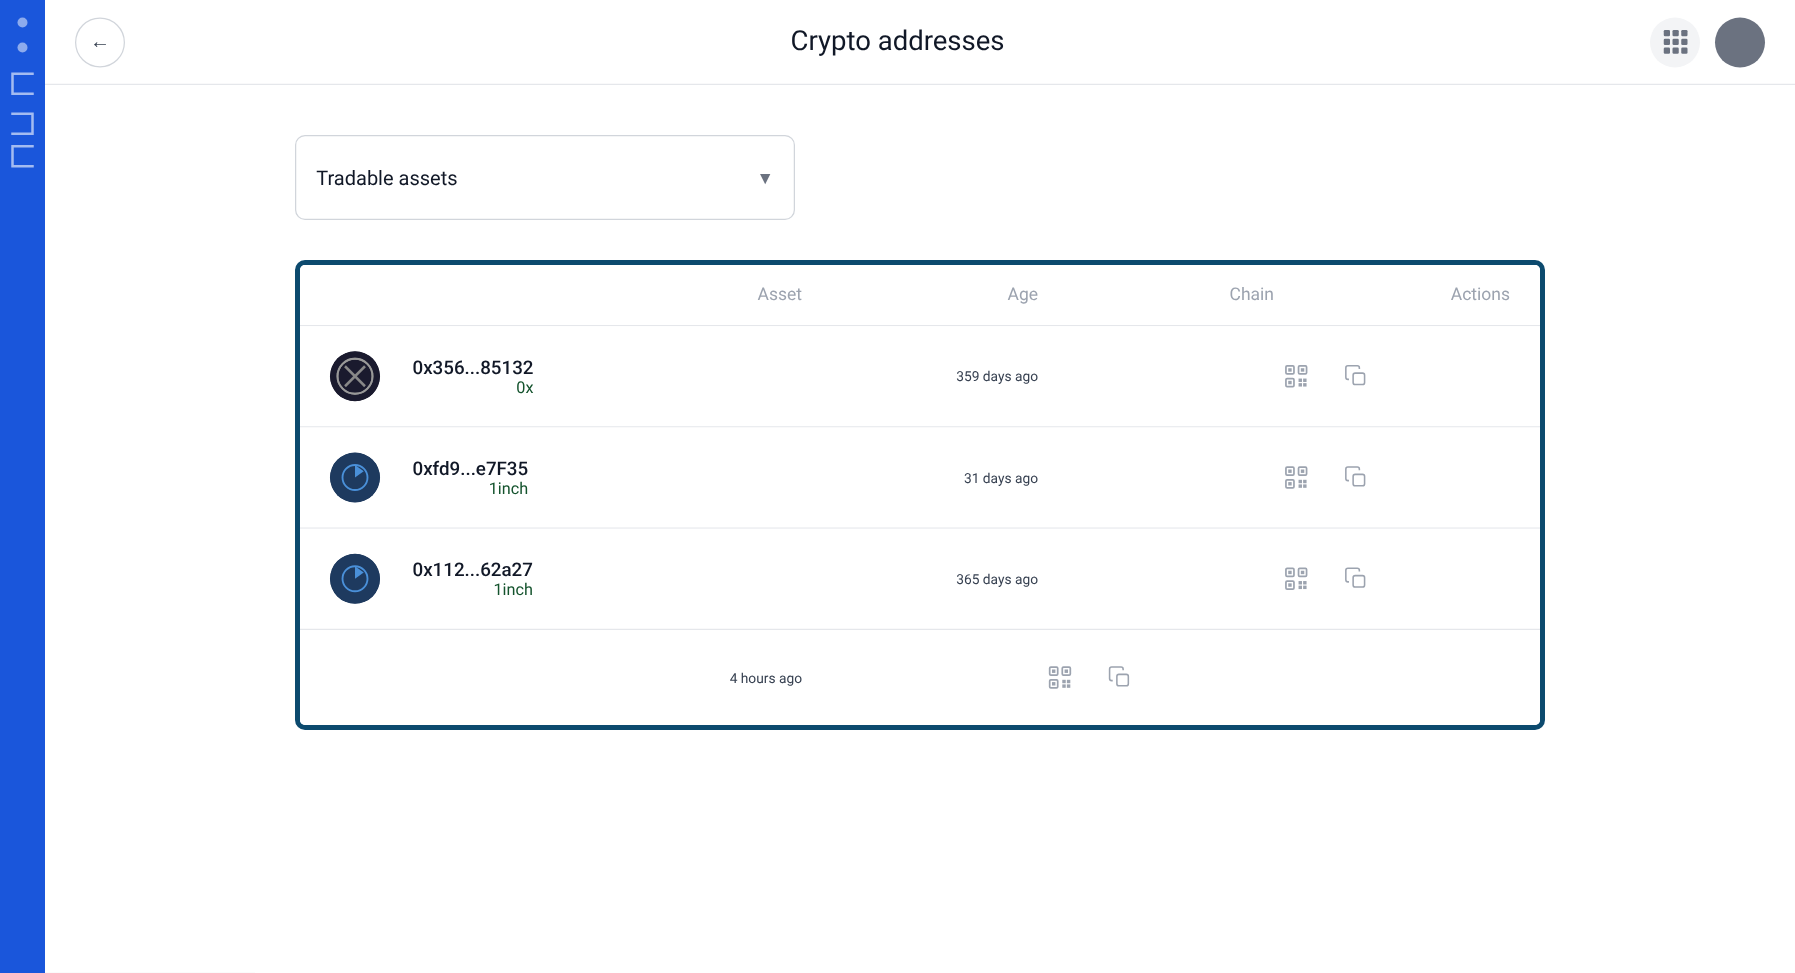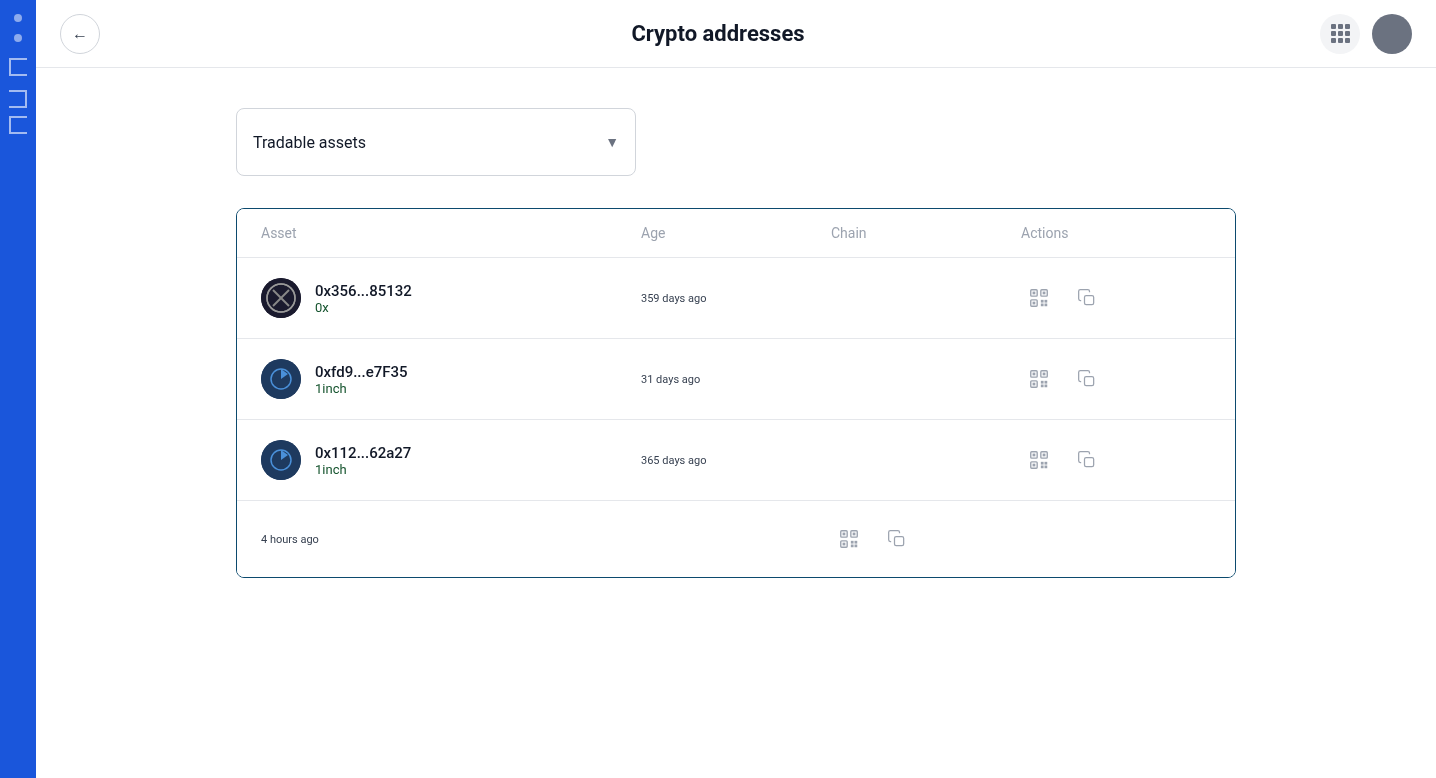--- a/index.html
+++ b/index.html
@@ -63,21 +63,21 @@
       background: #ffffff;
       cursor: pointer;
       display: flex;
       align-items: center;
       justify-content: center;
       color: #374151;
       font-size: 16px;
     }
     .header-title {
       font-size: 22px;
-      font-weight: 700;
+      font-weight: 400;
       color: #111827;
       position: absolute;
       left: 50%;
       transform: translateX(-50%);
     }
     .header-right {
       display: flex;
       align-items: center;
       gap: 12px;
     }
@@ -135,23 +135,24 @@
       font-size: 16px;
       color: #111827;
     }
     .chevron-down {
       color: #6b7280;
       font-size: 14px;
     }
 
     
     .table-container {
-      border: 1px solid #0c4a6e;
+      border: 4px solid #0c4a6e;
       border-radius: 8px;
       overflow: hidden;
+      text-align: right;
     }
     .table-header {
       display: grid;
       grid-template-columns: 2fr 1fr 1fr 1fr;
       padding: 16px 24px;
       background: #ffffff;
       border-bottom: 1px solid #e5e7eb;
     }
     .table-header-cell {
       font-size: 14px;
@@ -167,21 +168,21 @@
       align-items: center;
     }
     .table-row:last-child {
       border-bottom: none;
     }
 
     
     .asset-cell {
       display: flex;
       align-items: center;
-      gap: 14px;
+      gap: 26px;
     }
     .asset-icon {
       width: 40px;
       height: 40px;
       border-radius: 50%;
       display: flex;
       align-items: center;
       justify-content: center;
       overflow: hidden;
       flex-shrink: 0;

